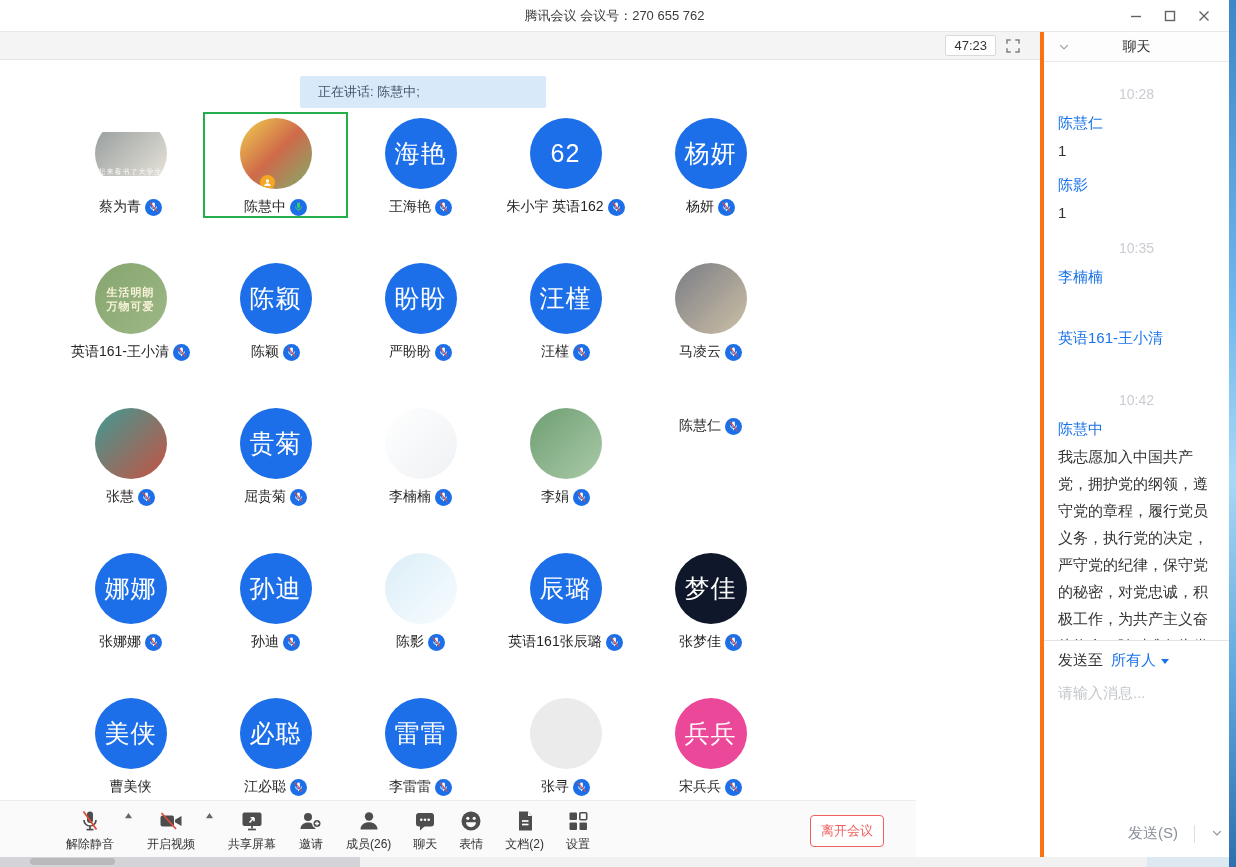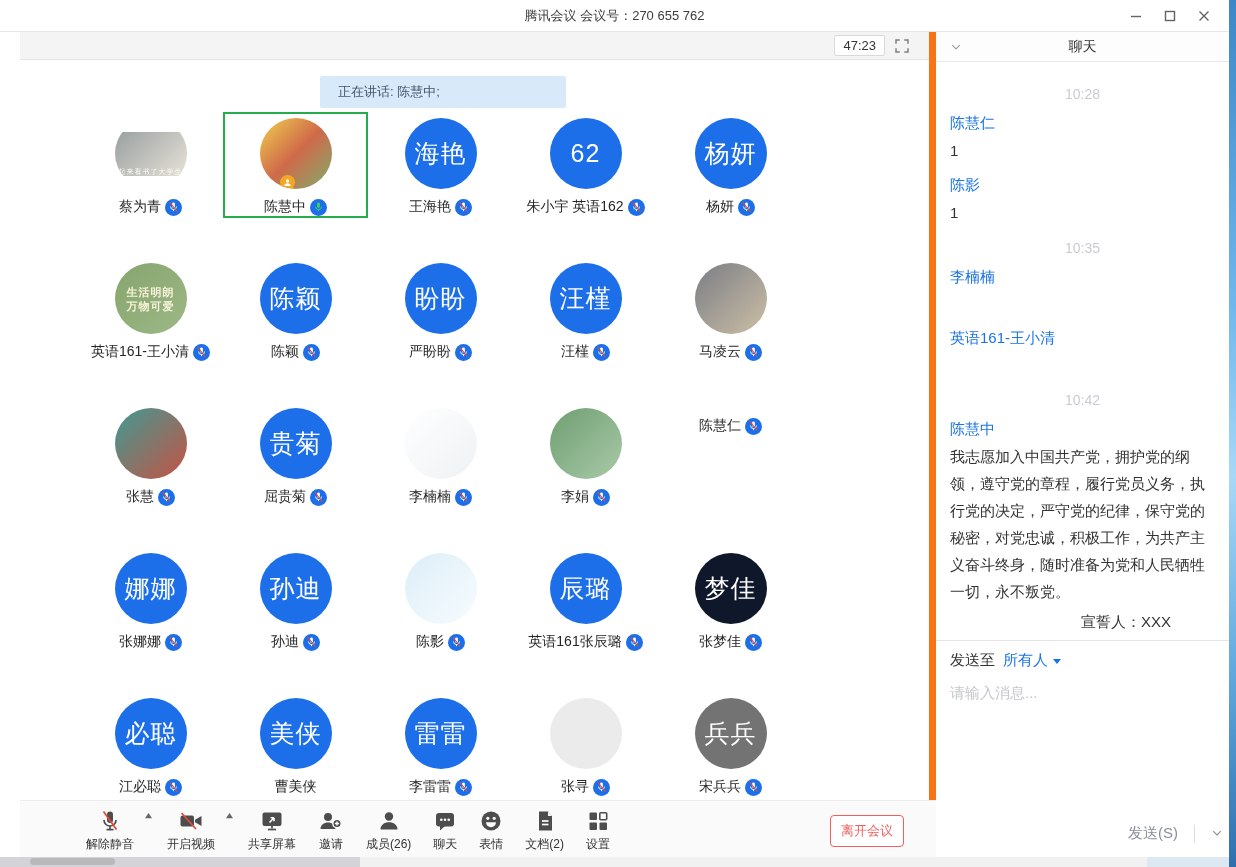--- a/index.html
+++ b/index.html
@@ -16,21 +16,21 @@
   .window { position:absolute; left:0; top:0; width:1229px; height:857px; background:#fff; }
 
   
   .titlebar { position:relative; height:32px; background:#fff; border-bottom:1px solid #e8e8e8; }
   .title { position:absolute; left:0; right:0; top:0; height:32px; line-height:32px;
     text-align:center; font-size:13px; color:#3c3c3c; }
   .win-controls { position:absolute; right:8px; top:0; height:32px; display:flex; align-items:center; }
   .win-btn { width:34px; height:32px; display:flex; align-items:center; justify-content:center; cursor:default; }
 
   .body { display:flex; height:825px; }
-  .main { position:relative; width:916px; border-right:7px solid #f97316;margin-left:20px; }
+  .main { position:relative; width:1044px; border-right:4px solid #f97316; }
 
   
   .topstrip { height:28px; background:#f4f4f4; border-bottom:1px solid #e5e5e5;
     display:flex; align-items:center; justify-content:flex-end; padding-right:18px; gap:8px; }
   .timer { background:#fff; border:1px solid #d9d9d9; border-radius:2px; font-size:13px;
     color:#333; padding:1px 8px; line-height:17px; }
   .expand { display:flex; align-items:center; }
 
   
   .stage { position:relative; height:740px; background:#fff; overflow:hidden; }
@@ -426,40 +426,40 @@
                     <svg width="11" height="12" viewBox="0 0 24 24">
     <rect x="9" y="2" width="6" height="12" rx="3" fill="#ffffff"></rect>
     <path d="M5.5 11a6.5 6.5 0 0 0 13 0" fill="none" stroke="#ffffff" stroke-width="2"></path>
     <line x1="12" y1="17.5" x2="12" y2="21" stroke="#ffffff" stroke-width="2"></line>
                       <line x1="4" y1="2" x2="20" y2="22" stroke="#e24b3b" stroke-width="2.4"></line>
                     </svg>
                   </span>
                 </div>
               </div>
               <div class="p-cell">
+                <div class="avatar av-initials" style="background: rgb(28, 111, 232);">美侠</div>
+                <div class="p-name-row">
+                  <span class="p-name">曹美侠</span>
+                </div>
+              </div>
+              <div class="p-cell">
                 <div class="avatar av-initials" style="background: rgb(28, 111, 232);">必聪</div>
                 <div class="p-name-row">
                   <span class="p-name">江必聪</span>
                   <span class="mic">
                     <svg width="11" height="12" viewBox="0 0 24 24">
     <rect x="9" y="2" width="6" height="12" rx="3" fill="#ffffff"></rect>
     <path d="M5.5 11a6.5 6.5 0 0 0 13 0" fill="none" stroke="#ffffff" stroke-width="2"></path>
     <line x1="12" y1="17.5" x2="12" y2="21" stroke="#ffffff" stroke-width="2"></line>
                       <line x1="4" y1="2" x2="20" y2="22" stroke="#e24b3b" stroke-width="2.4"></line>
                     </svg>
                   </span>
                 </div>
               </div>
               <div class="p-cell">
-                <div class="avatar av-initials" style="background: rgb(28, 111, 232);">美侠</div>
-                <div class="p-name-row">
-                  <span class="p-name">曹美侠</span>
-                </div>
-              </div>
-              <div class="p-cell">
                 <div class="avatar av-initials" style="background: rgb(28, 111, 232);">雷雷</div>
                 <div class="p-name-row">
                   <span class="p-name">李雷雷</span>
                   <span class="mic">
                     <svg width="11" height="12" viewBox="0 0 24 24">
     <rect x="9" y="2" width="6" height="12" rx="3" fill="#ffffff"></rect>
     <path d="M5.5 11a6.5 6.5 0 0 0 13 0" fill="none" stroke="#ffffff" stroke-width="2"></path>
     <line x1="12" y1="17.5" x2="12" y2="21" stroke="#ffffff" stroke-width="2"></line>
                       <line x1="4" y1="2" x2="20" y2="22" stroke="#e24b3b" stroke-width="2.4"></line>
                     </svg>
@@ -474,21 +474,21 @@
                     <svg width="11" height="12" viewBox="0 0 24 24">
     <rect x="9" y="2" width="6" height="12" rx="3" fill="#ffffff"></rect>
     <path d="M5.5 11a6.5 6.5 0 0 0 13 0" fill="none" stroke="#ffffff" stroke-width="2"></path>
     <line x1="12" y1="17.5" x2="12" y2="21" stroke="#ffffff" stroke-width="2"></line>
                       <line x1="4" y1="2" x2="20" y2="22" stroke="#e24b3b" stroke-width="2.4"></line>
                     </svg>
                   </span>
                 </div>
               </div>
               <div class="p-cell">
-                <div class="avatar av-initials" style="background: #737373;">兵兵</div>
+                <div class="avatar av-initials" style="background: #ec4899;">兵兵</div>
                 <div class="p-name-row">
                   <span class="p-name">宋兵兵</span>
                   <span class="mic">
                     <svg width="11" height="12" viewBox="0 0 24 24">
     <rect x="9" y="2" width="6" height="12" rx="3" fill="#ffffff"></rect>
     <path d="M5.5 11a6.5 6.5 0 0 0 13 0" fill="none" stroke="#ffffff" stroke-width="2"></path>
     <line x1="12" y1="17.5" x2="12" y2="21" stroke="#ffffff" stroke-width="2"></line>
                       <line x1="4" y1="2" x2="20" y2="22" stroke="#e24b3b" stroke-width="2.4"></line>
                     </svg>
                   </span>

